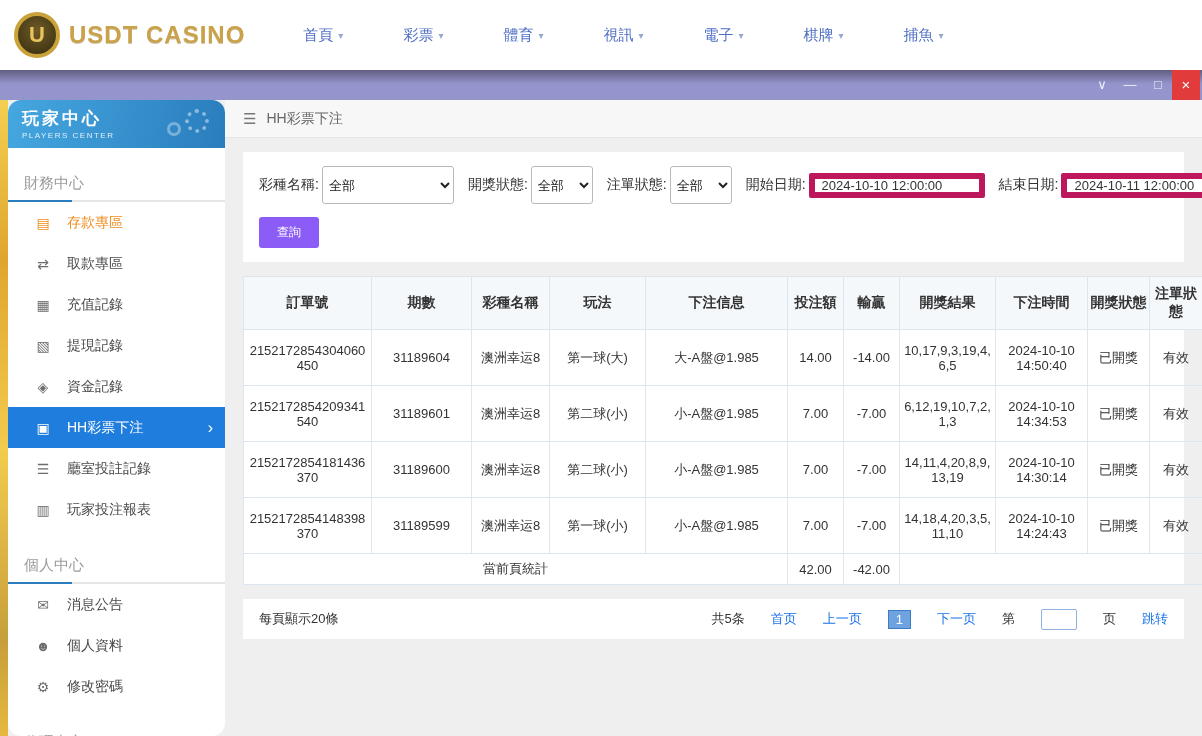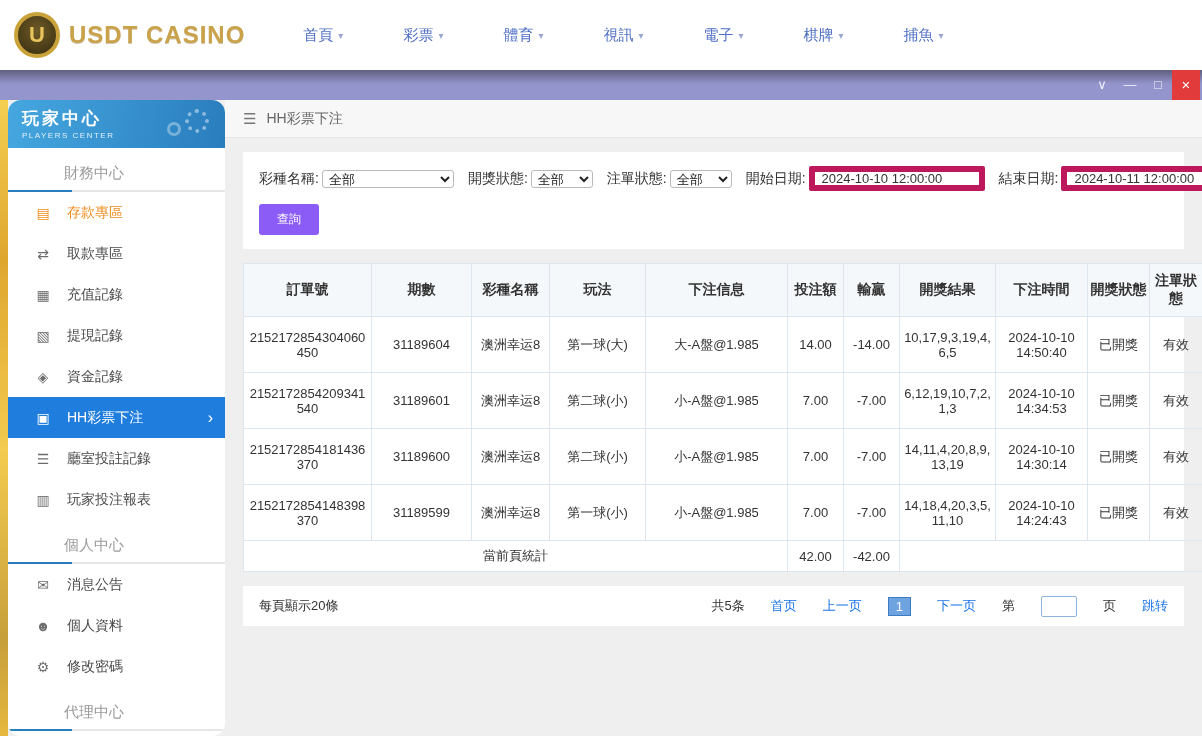--- a/index.html
+++ b/index.html
@@ -36,21 +36,21 @@
   
   .sidebar { width:217px; background:#fff; display:flex; flex-direction:column; overflow:hidden;border-radius:13px; }
   .sidebar-header { height:48px; background:linear-gradient(100deg,#45a7e0,#2a7dbd);
     color:#fff; padding:7px 14px; position:relative; flex:none; }
   .sidebar-title { font-size:17px; font-weight:bold; letter-spacing:3px; }
   .sidebar-subtitle { font-size:8px; letter-spacing:1.5px; color:rgba(255,255,255,.85); margin-top:1px; }
   .decor-chip { position:absolute; right:16px; top:9px; width:24px; height:24px; border-radius:50%;
     border:4px dotted rgba(255,255,255,.45); }
   .decor-chip2 { position:absolute; right:44px; top:22px; width:14px; height:14px; border-radius:50%;
     border:3px solid rgba(255,255,255,.35); }
-  .side-label { padding:16px 16px 7px; color:#9a9a9a; font-size:15px;margin-left:40px; }
+  .side-label { padding:26px 16px 7px; color:#9a9a9a; font-size:15px; }
   .side-divider { height:2px; background:linear-gradient(90deg,#2a7dbd 0 64px,#e6e6e6 64px); }
   .side-item { height:41px; display:flex; align-items:center; padding-left:26px; gap:15px;
     font-size:14px; color:#4a4a4a; cursor:pointer; position:relative; }
   .side-icon { width:18px; text-align:center; color:#6d6d6d; font-size:14px; }
   .side-item.highlight, .side-item.highlight .side-icon { color:#f08c1e; }
   .side-item.active { background:#1f7ddd; color:#fff; }
   .side-item.active .side-icon { color:#fff; }
   .side-arrow { position:absolute; right:12px; color:#fff; font-size:16px; }
 
   
@@ -58,21 +58,21 @@
   .breadcrumb-bar { height:38px; flex:none; background:#f7f7f7; border-bottom:1px solid #e5e5e5;
     display:flex; align-items:center; gap:10px; padding-left:18px; color:#666; font-size:14px; }
   .menu-icon { color:#777; font-size:15px; cursor:pointer; }
   .content { padding:14px 18px 0; overflow:hidden; }
 
   .card { background:#fff; }
   .filter-card { padding:14px 16px; }
   .filter-row { display:flex; align-items:center; font-size:14px; color:#333; white-space:nowrap; }
   .filter-row label { margin-right:3px; }
   .fgroup { display:flex; align-items:center; margin-right:14px; }
-  select.sel { height:18px; border:1px solid #b9b9b9; border-radius:3px; font-size:13px;
+  select.sel { height:38px; border:1px solid #b9b9b9; border-radius:3px; font-size:13px;
     color:#222; background:#fff; padding:0 2px; font-family:"Liberation Sans", sans-serif; }
   select.wide { width:132px; }
   select.small { width:62px; }
   .date-input { height:25px; width:176px; border:6px solid #be185d; border-radius:2px;
     padding:2px 7px; font-size:13px; color:#333; font-family:"Liberation Sans", sans-serif; }
   .search-btn { margin-top:13px; background:#8b5cf6; color:#fff; border:none; border-radius:3px;
     padding:7px 18px; font-size:12px; cursor:pointer; font-family:"Liberation Sans", sans-serif; }
 
   .table-card { margin-top:14px; }
   table.bets { width:100%; border-collapse:collapse; table-layout:fixed; }

